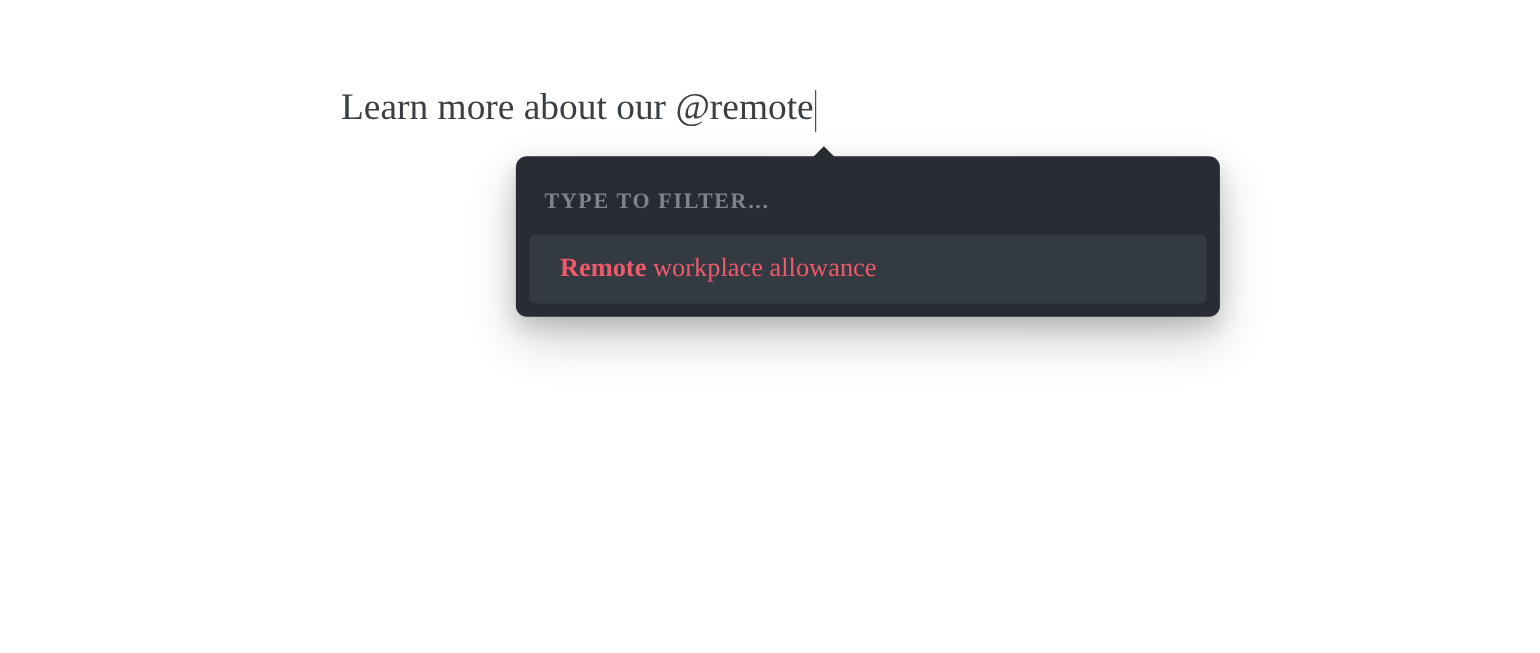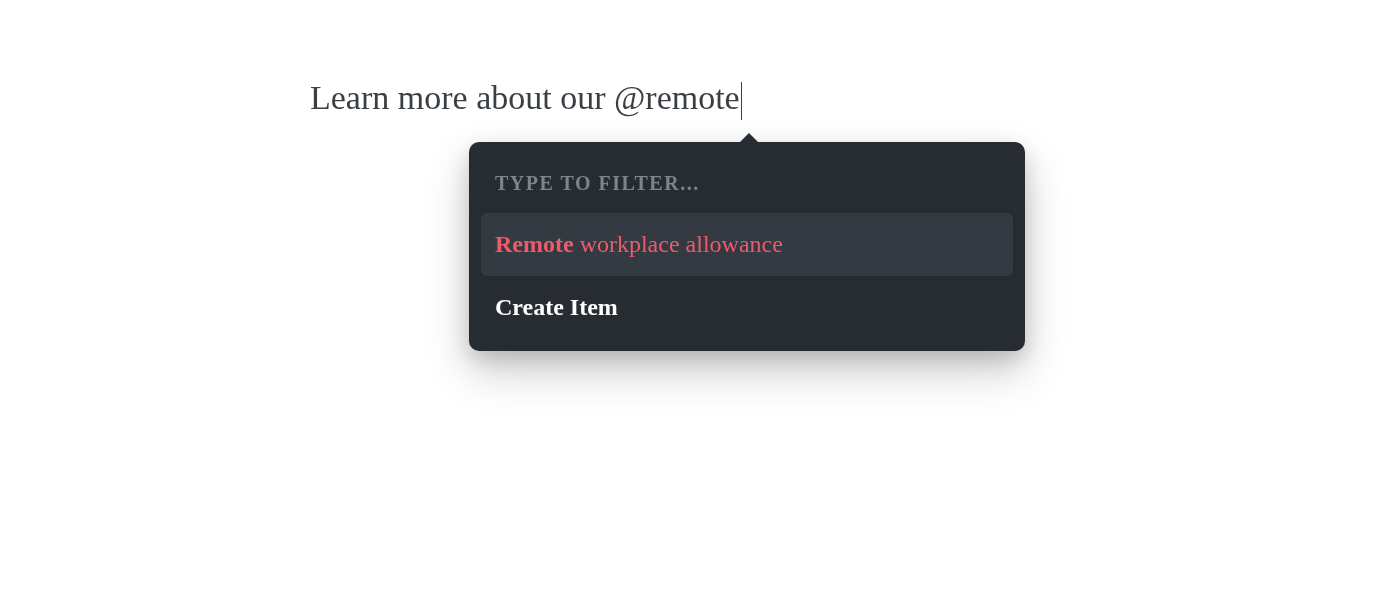--- a/index.html
+++ b/index.html
@@ -30,21 +30,21 @@
       background: #3a3f44;
       vertical-align: text-bottom;
       margin-left: 1px;
       position: relative;
       top: 4px;
     }
     .popup {
       position: absolute;
       top: 142px;
       left: 469px;
-      width: 556px;
+      width: 640px;
       background: #272c33;
       border-radius: 10px;
       padding: 20px 12px 12px 12px;
       box-shadow: 0 20px 45px rgba(0,0,0,0.20), 0 8px 20px rgba(0,0,0,0.15);
     }
     .popup-arrow {
       position: absolute;
       top: -9px;
       left: 270px;
       width: 0;
@@ -55,21 +55,21 @@
     }
     .popup-header {
       color: #7d848c;
       font-size: 20px;
       letter-spacing: 1.5px;
       font-weight: 600;
       padding: 10px 14px 18px 14px;
     }
     .popup-item {
       font-size: 24px;
-      padding: 17px 14px;
+      padding: 17px 28px;
       border-radius: 6px;
       color: #ffffff;
       cursor: pointer;
       line-height: 1.2;
     }
     .popup-item.selected {
       background: #343a42;
       color: #ef5a6b;
     }
     .popup-item .match {
@@ -91,14 +91,13 @@
 <div class="input-line">
   <span>Learn more about our </span><span>@remote</span><span class="caret"></span>
 </div>
 
 <div class="popup">
   <div class="popup-arrow"></div>
   <div class="popup-header">TYPE TO FILTER...</div>
   <div id="popup-items">
       <div class="popup-item selected"><span class="match">Remote</span><span class="rest"> workplace allowance</span></div>
     </div>
-  <div class="popup-item create-item">Create Item</div>
 </div>
 
 </body></html>

